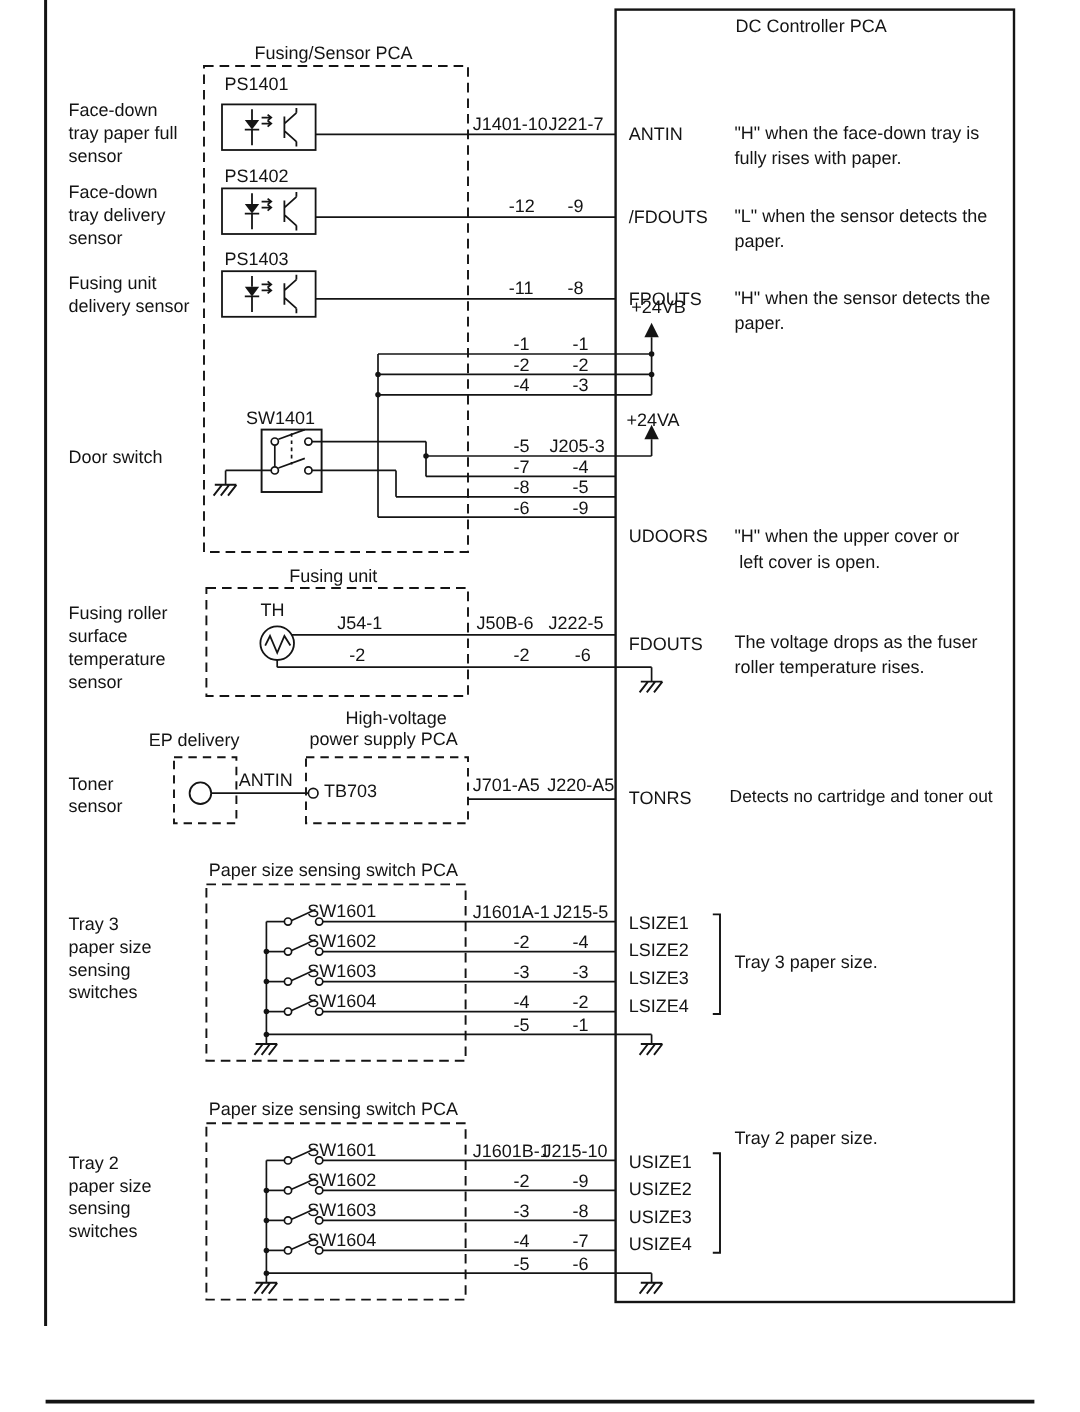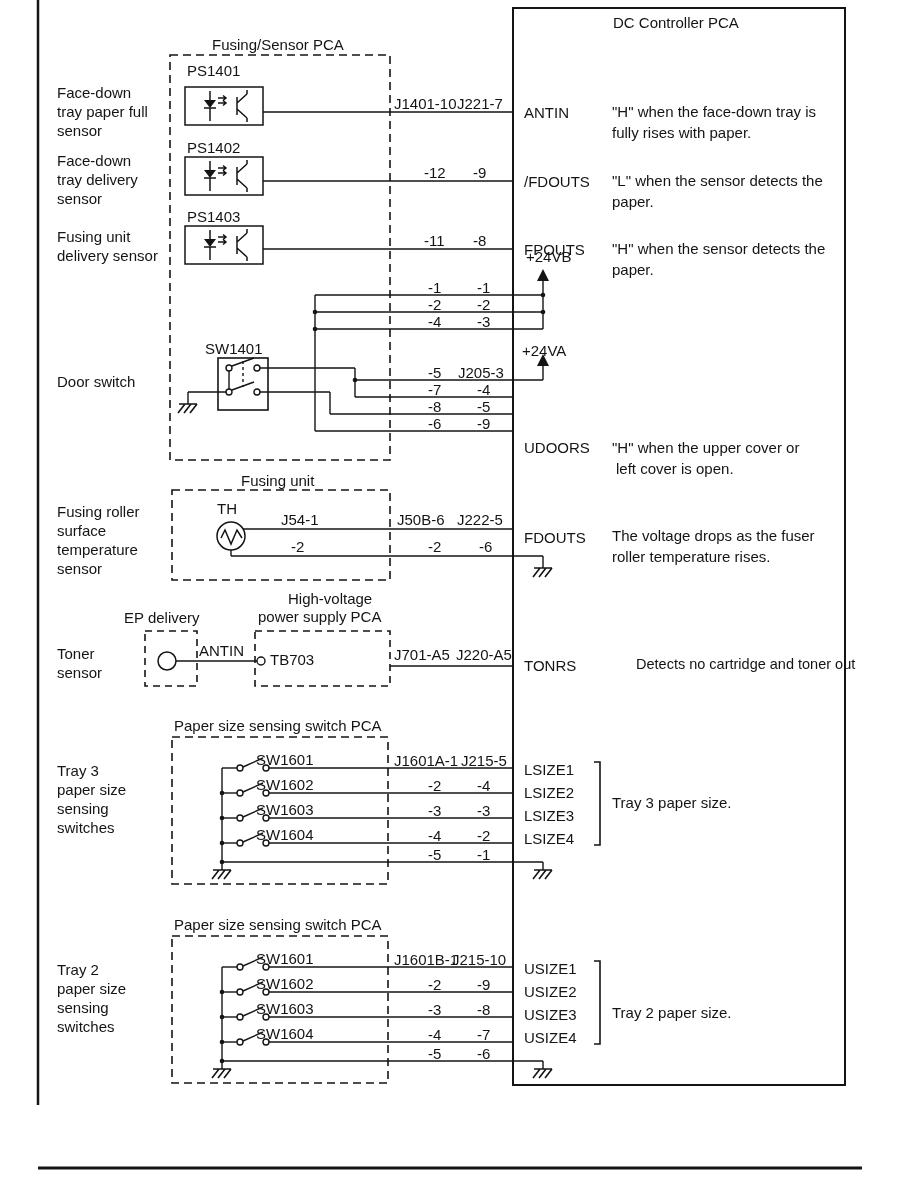--- a/index.html
+++ b/index.html
@@ -236,21 +236,21 @@
 <div class="t" style="left:57px;top:645px">Toner</div>
 <div class="t" style="left:57px;top:664px">sensor</div>
 <div class="t" style="left:124px;top:609px">EP delivery</div>
 <div class="t" style="left:288px;top:590px">High-voltage</div>
 <div class="t" style="left:258px;top:608px">power supply PCA</div>
 <div class="t" style="left:199px;top:642px">ANTIN</div>
 <div class="t" style="left:270px;top:651px">TB703</div>
 <div class="t" style="left:394px;top:646px">J701-A5</div>
 <div class="t" style="left:456px;top:646px">J220-A5</div>
 <div class="t" style="left:524px;top:657px">TONRS</div>
-<div class="t small" style="left:636px;top:656px">Detects no cartridge and  toner out</div>
+<div class="t small" style="left:608px;top:656px">Detects no cartridge and  toner out</div>
 
 <div class="t" style="left:57px;top:762px">Tray 3</div>
 <div class="t" style="left:57px;top:781px">paper size</div>
 <div class="t" style="left:57px;top:800px">sensing</div>
 <div class="t" style="left:57px;top:819px">switches</div>
 <div class="t" style="left:174px;top:717px">Paper size sensing switch PCA</div>
 <div class="t" style="left:256px;top:751px">SW1601</div>
 <div class="t" style="left:256px;top:776px">SW1602</div>
 <div class="t" style="left:256px;top:801px">SW1603</div>
 <div class="t" style="left:256px;top:826px">SW1604</div>
@@ -286,15 +286,15 @@
 <div class="t" style="left:428px;top:1001px">-3</div>
 <div class="t" style="left:477px;top:1001px">-8</div>
 <div class="t" style="left:428px;top:1026px">-4</div>
 <div class="t" style="left:477px;top:1026px">-7</div>
 <div class="t" style="left:428px;top:1045px">-5</div>
 <div class="t" style="left:477px;top:1045px">-6</div>
 <div class="t" style="left:524px;top:960px">USIZE1</div>
 <div class="t" style="left:524px;top:983px">USIZE2</div>
 <div class="t" style="left:524px;top:1006px">USIZE3</div>
 <div class="t" style="left:524px;top:1029px">USIZE4</div>
-<div class="t" style="left:612px;top:1004px">Tray 2 paper size.</div>
+<div class="t" style="left:612px;top:940px">Tray 2 paper size.</div>
 
 </div>
 
 </body></html>

